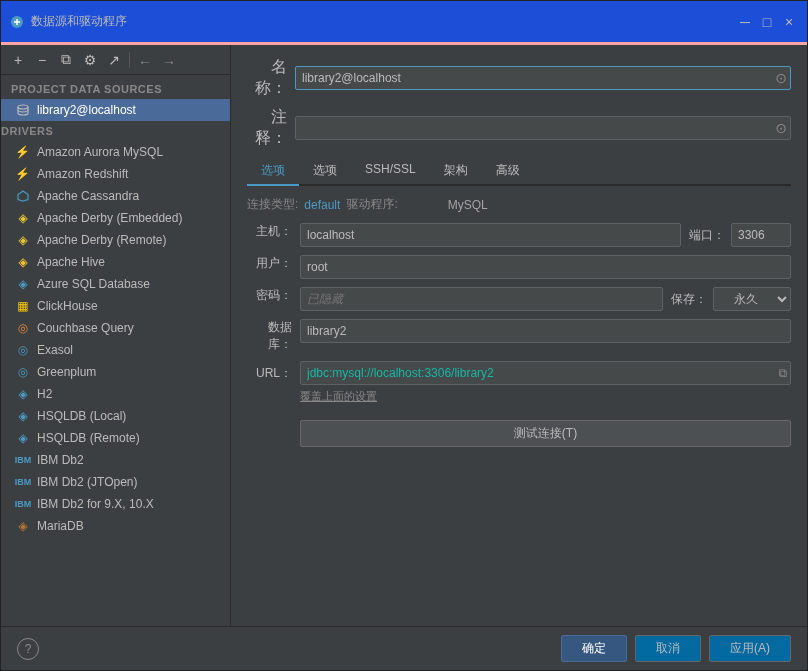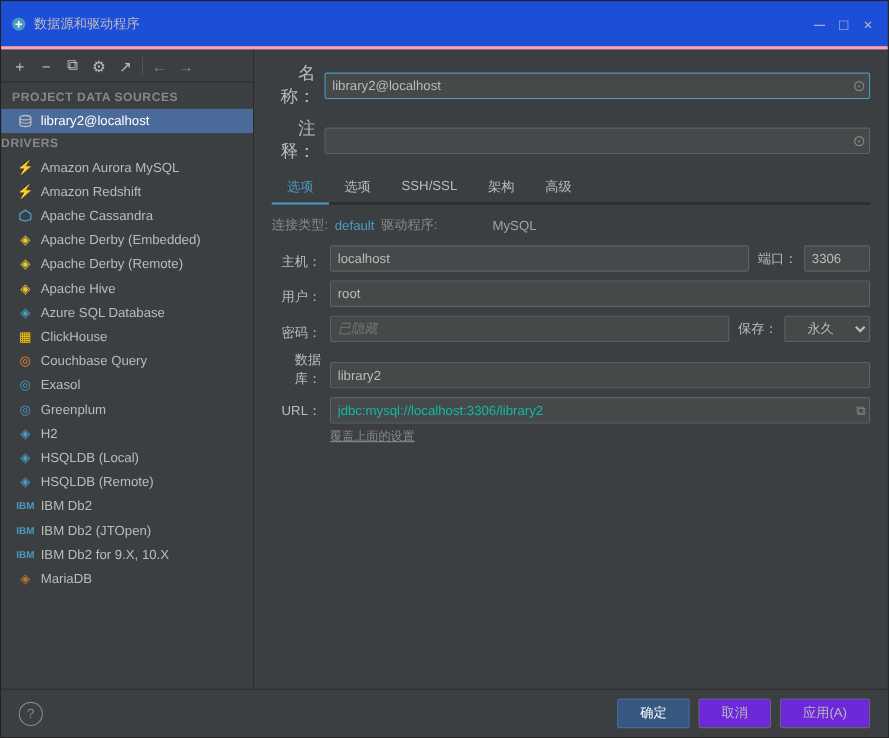--- a/index.html
+++ b/index.html
@@ -261,21 +261,21 @@
     }
 
     .connection-info a {
       color: #4a9ac4;
       text-decoration: none;
       cursor: pointer;
     }
 
     .connection-field-row {
       display: flex;
-      align-items: flex-end;
+      align-items: flex-start;
       gap: 8px;
       margin-bottom: 8px;
     }
 
     .field-label {
       width: 45px;
       text-align: right;
       color: #bbbbbb;
       font-size: 12px;
       flex-shrink: 0;
@@ -411,21 +411,21 @@
       align-items: center;
       justify-content: flex-end;
       padding: 8px 16px;
       gap: 8px;
       border-top: 1px solid #2b2b2b;
       flex-shrink: 0;
       background: #3c3f41;
     }
 
     .bottom-btn {
-      background: #6d28d9;
+      background: #0369a1;
       border: 1px solid #666;
       color: #bbbbbb;
       padding: 4px 20px;
       font-size: 12px;
       cursor: pointer;
       border-radius: 2px;
       min-width: 60px;
     }
     .bottom-btn.primary {
       background: #365880;
@@ -661,20 +661,21 @@
       <div class="url-row">
         <label class="field-label">URL：</label>
         <div class="url-input-wrap">
           <input type="text" value="jdbc:mysql://localhost:3306/library2" style="">
           <button class="url-copy-btn">⧉</button>
         </div>
       </div>
 
       <div class="url-hint">覆盖上面的设置</div>
 
+      <button class="test-btn">测试连接(T)</button>
     </div>
   </div>
 
   <div class="bottom-bar">
     <button class="help-btn">?</button>
     <button class="bottom-btn primary">确定</button>
     <button class="bottom-btn">取消</button>
     <button class="bottom-btn">应用(A)</button>
   </div>
 </div>

